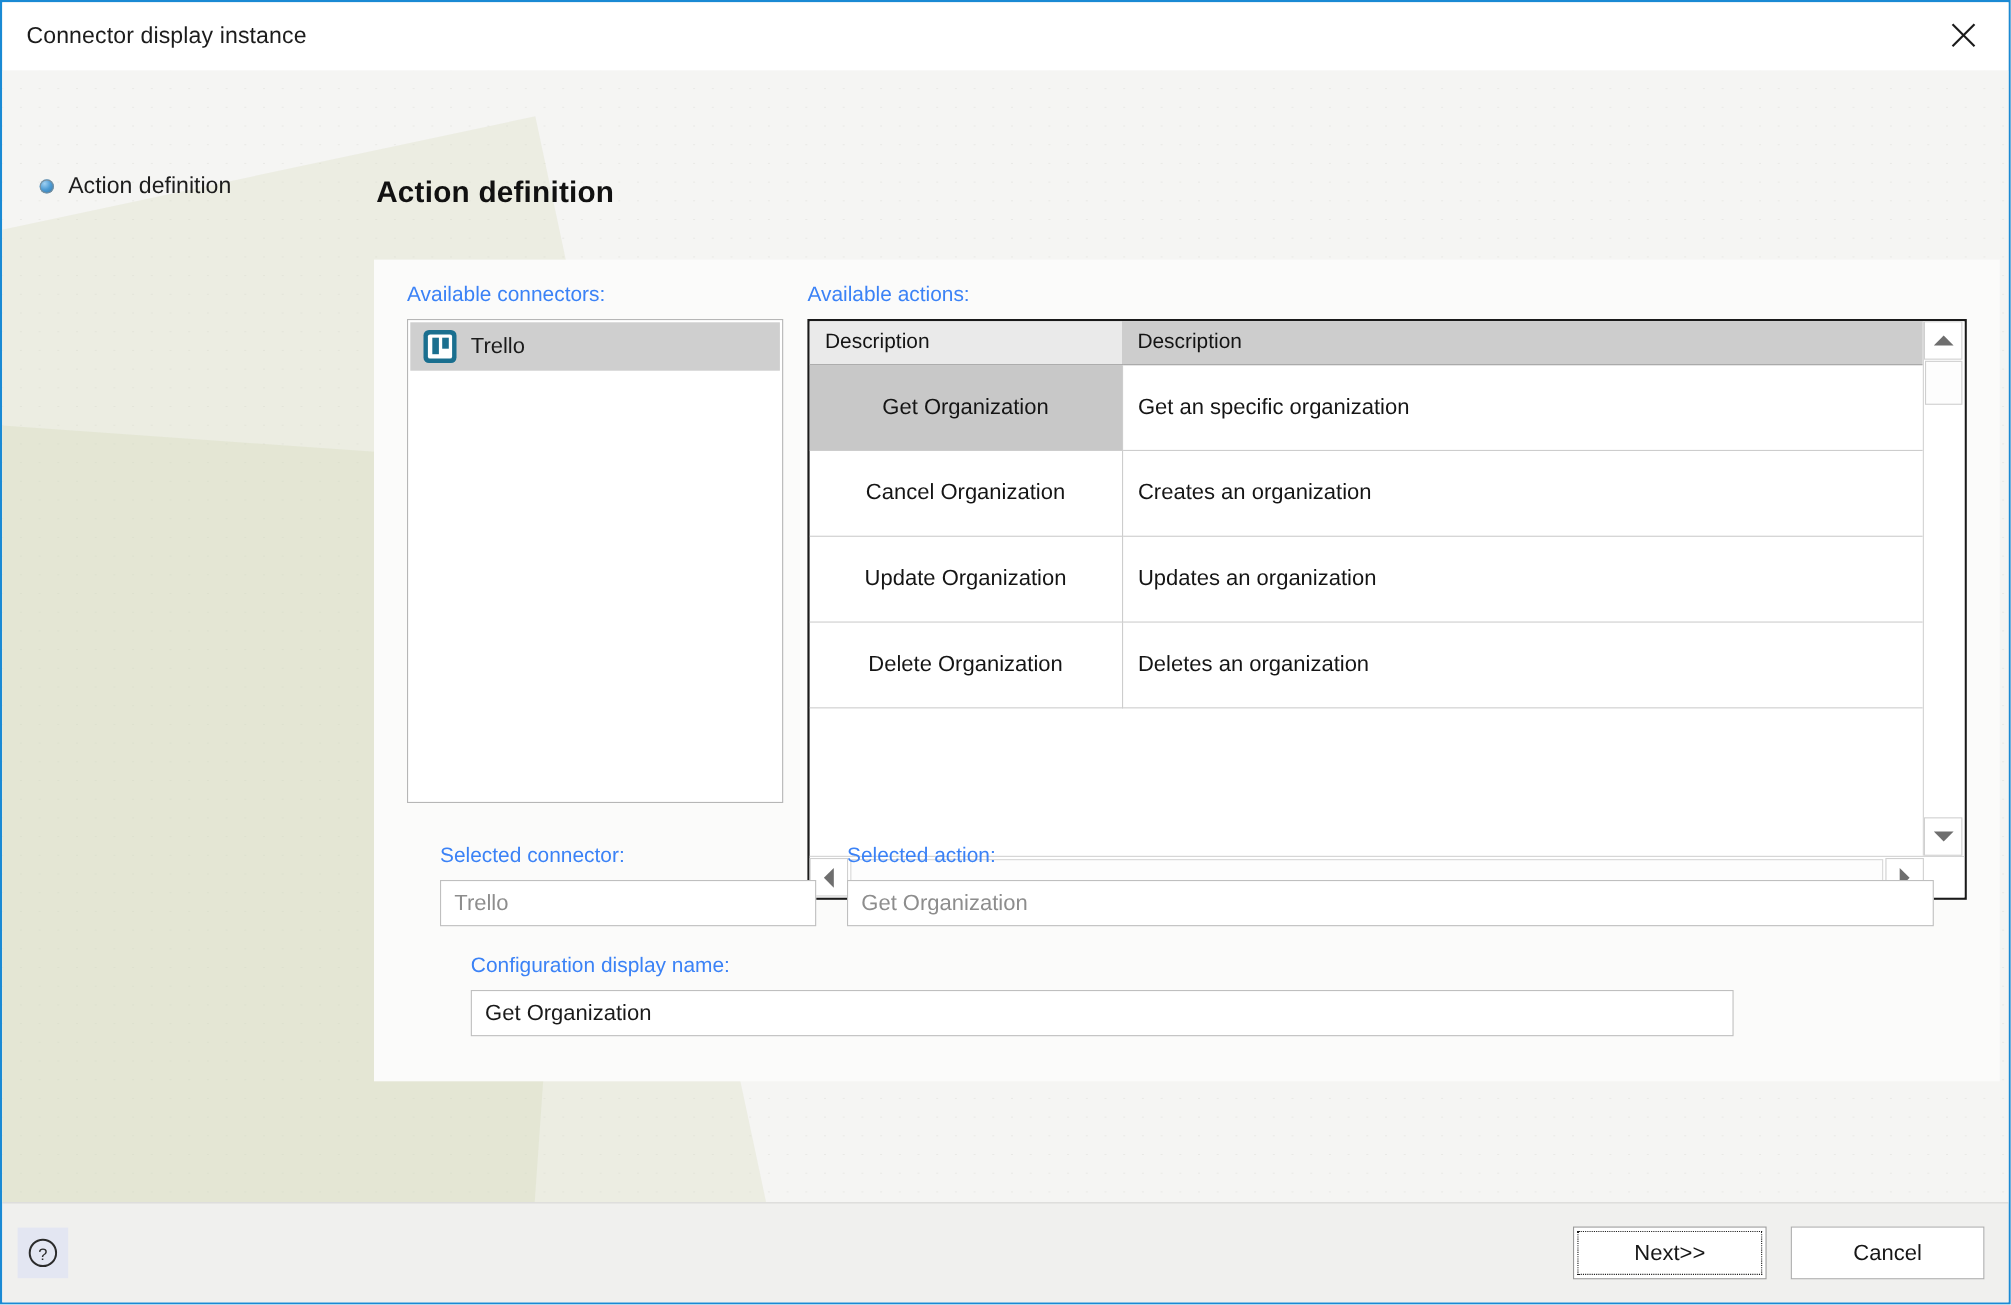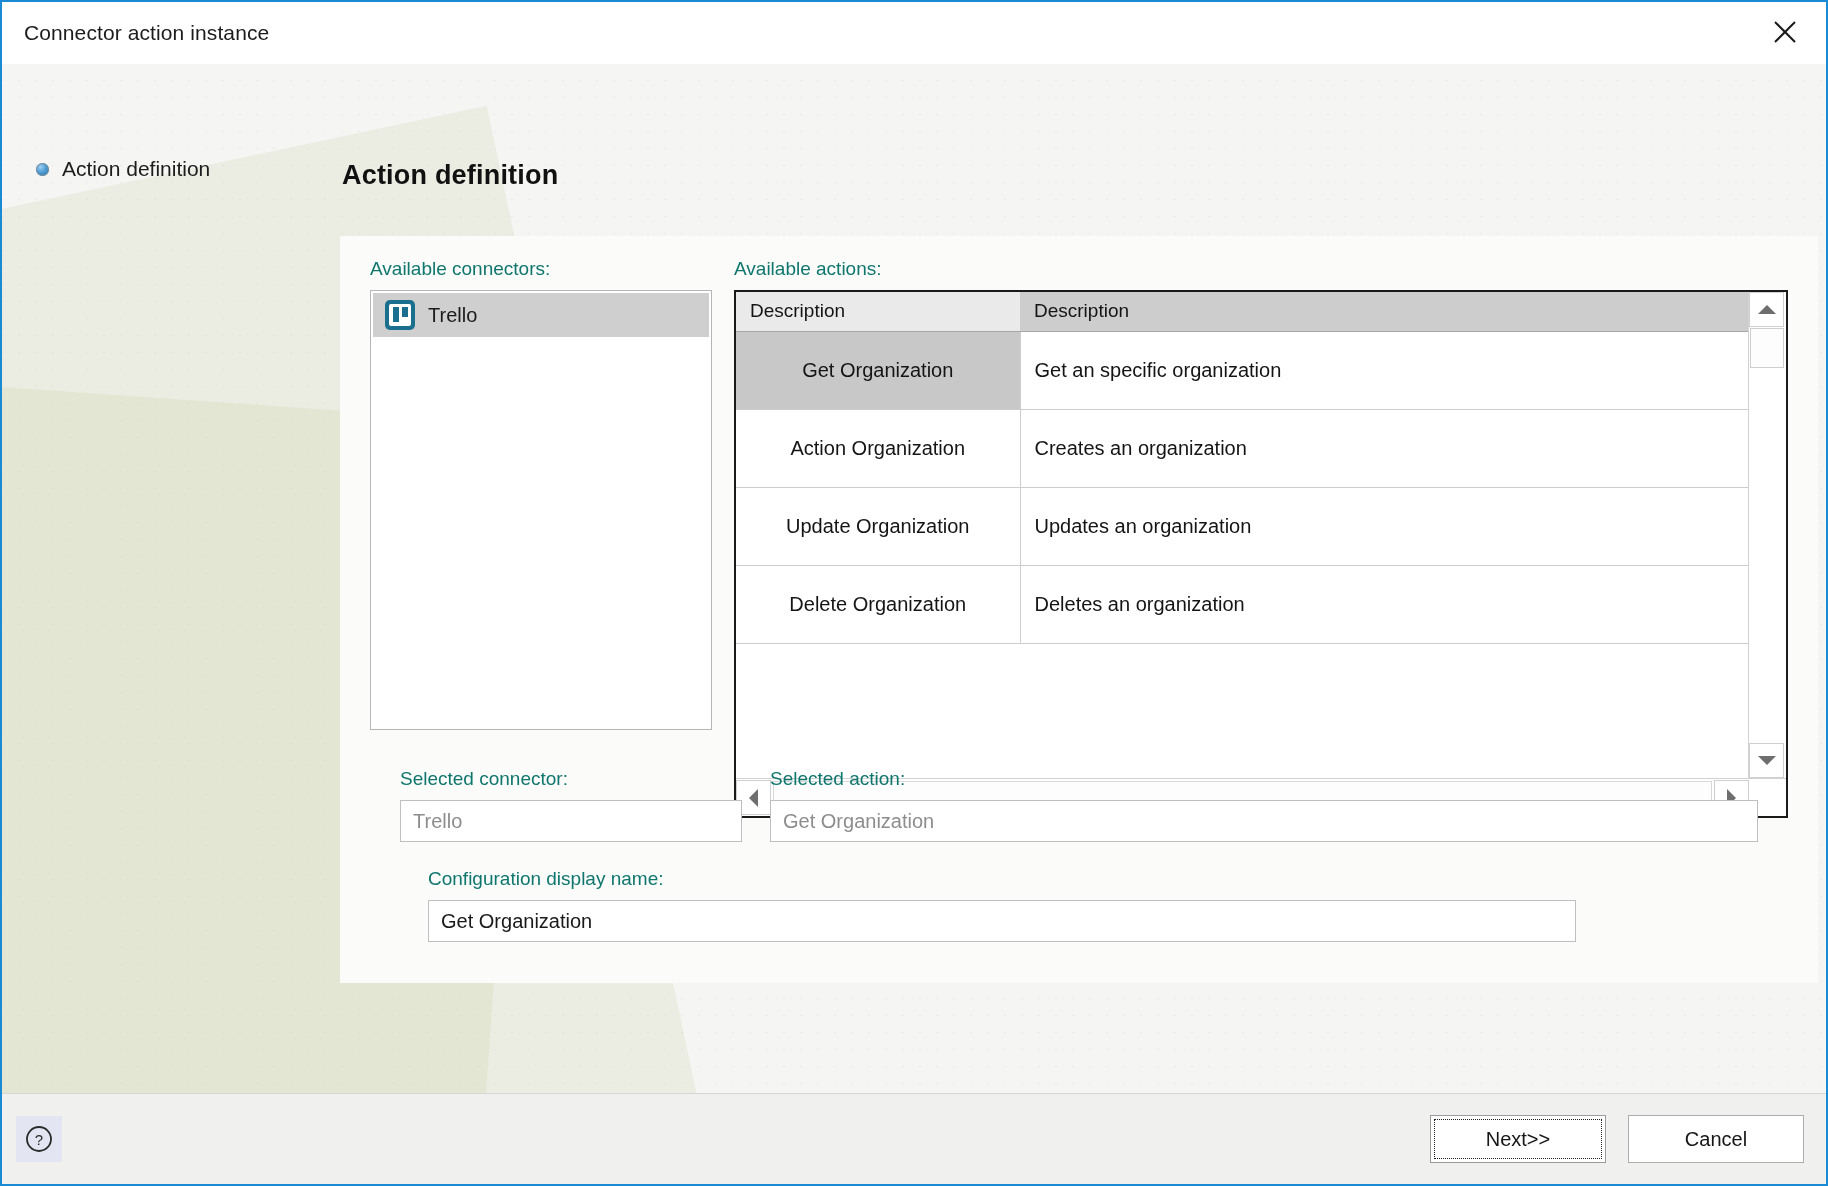--- a/index.html
+++ b/index.html
@@ -157,21 +157,21 @@
 
   .cols {
     position: absolute;
     left: 30px;
     top: 22px;
     right: 30px;
   }
 
   .field-label {
     font-size: 19px;
-    color: #0f766e;
+    color: #3b82f6;
     margin-bottom: 10px;
     display: block;
   }
 
   
   .connectors-col {
     position: absolute;
     left: 0;
     top: 0;
     width: 342px;
@@ -451,21 +451,21 @@
     border: 1px dotted #1c1c1c;
     pointer-events: none;
   }
 </style>
 </head>
 <body>
 
 <div class="window">
 
   <div class="titlebar">
-    <span class="titlebar-text">Connector action instance</span>
+    <span class="titlebar-text">Connector display instance</span>
     <div class="close-btn">
       <svg width="26" height="26" viewBox="0 0 26 26" aria-hidden="true">
         <line x1="3" y1="3" x2="23" y2="23" stroke="#1a1a1a" stroke-width="2"></line>
         <line x1="23" y1="3" x2="3" y2="23" stroke="#1a1a1a" stroke-width="2"></line>
       </svg>
     </div>
   </div>
 
   <div class="body-area">
     <div class="bg-pattern"></div>
@@ -512,21 +512,21 @@
                         <th class="col-a">Description</th>
                         <th class="col-b">Description</th>
                       </tr>
                     </thead>
                     <tbody>
                       <tr class="row-selected">
                         <td class="cell-name">Get Organization</td>
                         <td class="cell-desc">Get an specific organization</td>
                       </tr>
                       <tr>
-                        <td class="cell-name">Action Organization</td>
+                        <td class="cell-name">Cancel Organization</td>
                         <td class="cell-desc">Creates an organization</td>
                       </tr>
                       <tr>
                         <td class="cell-name">Update Organization</td>
                         <td class="cell-desc">Updates an organization</td>
                       </tr>
                       <tr>
                         <td class="cell-name">Delete Organization</td>
                         <td class="cell-desc">Deletes an organization</td>
                       </tr>

